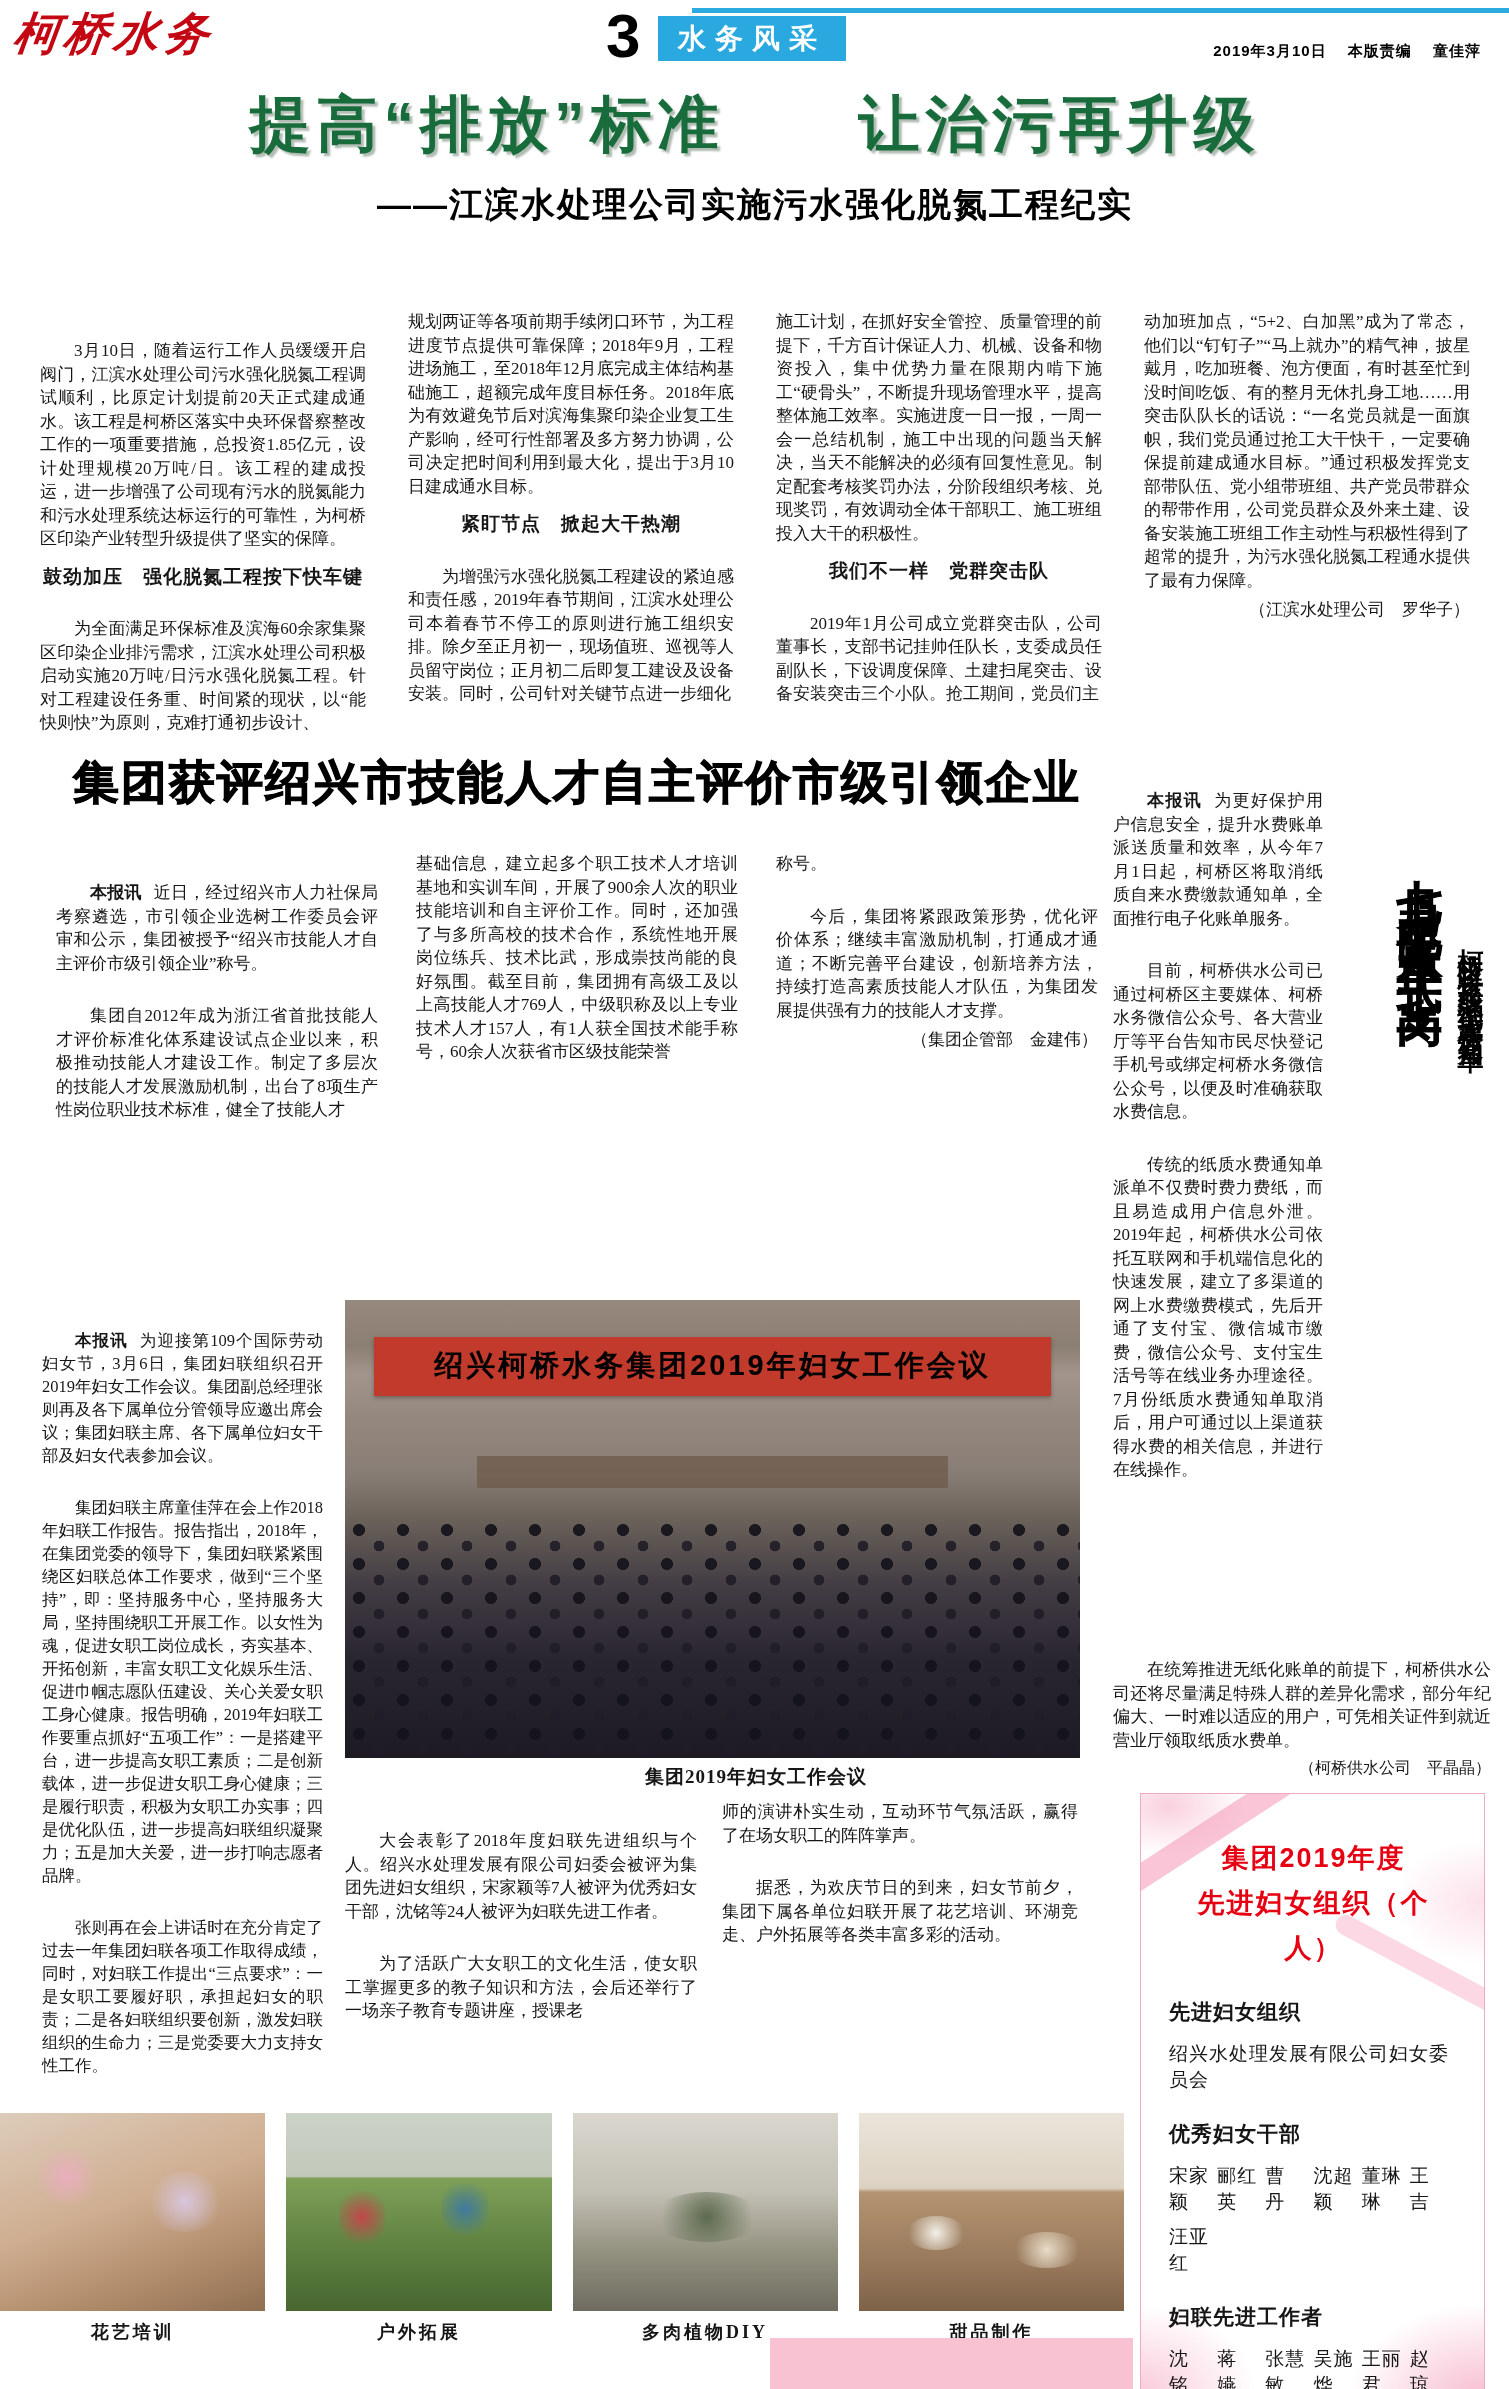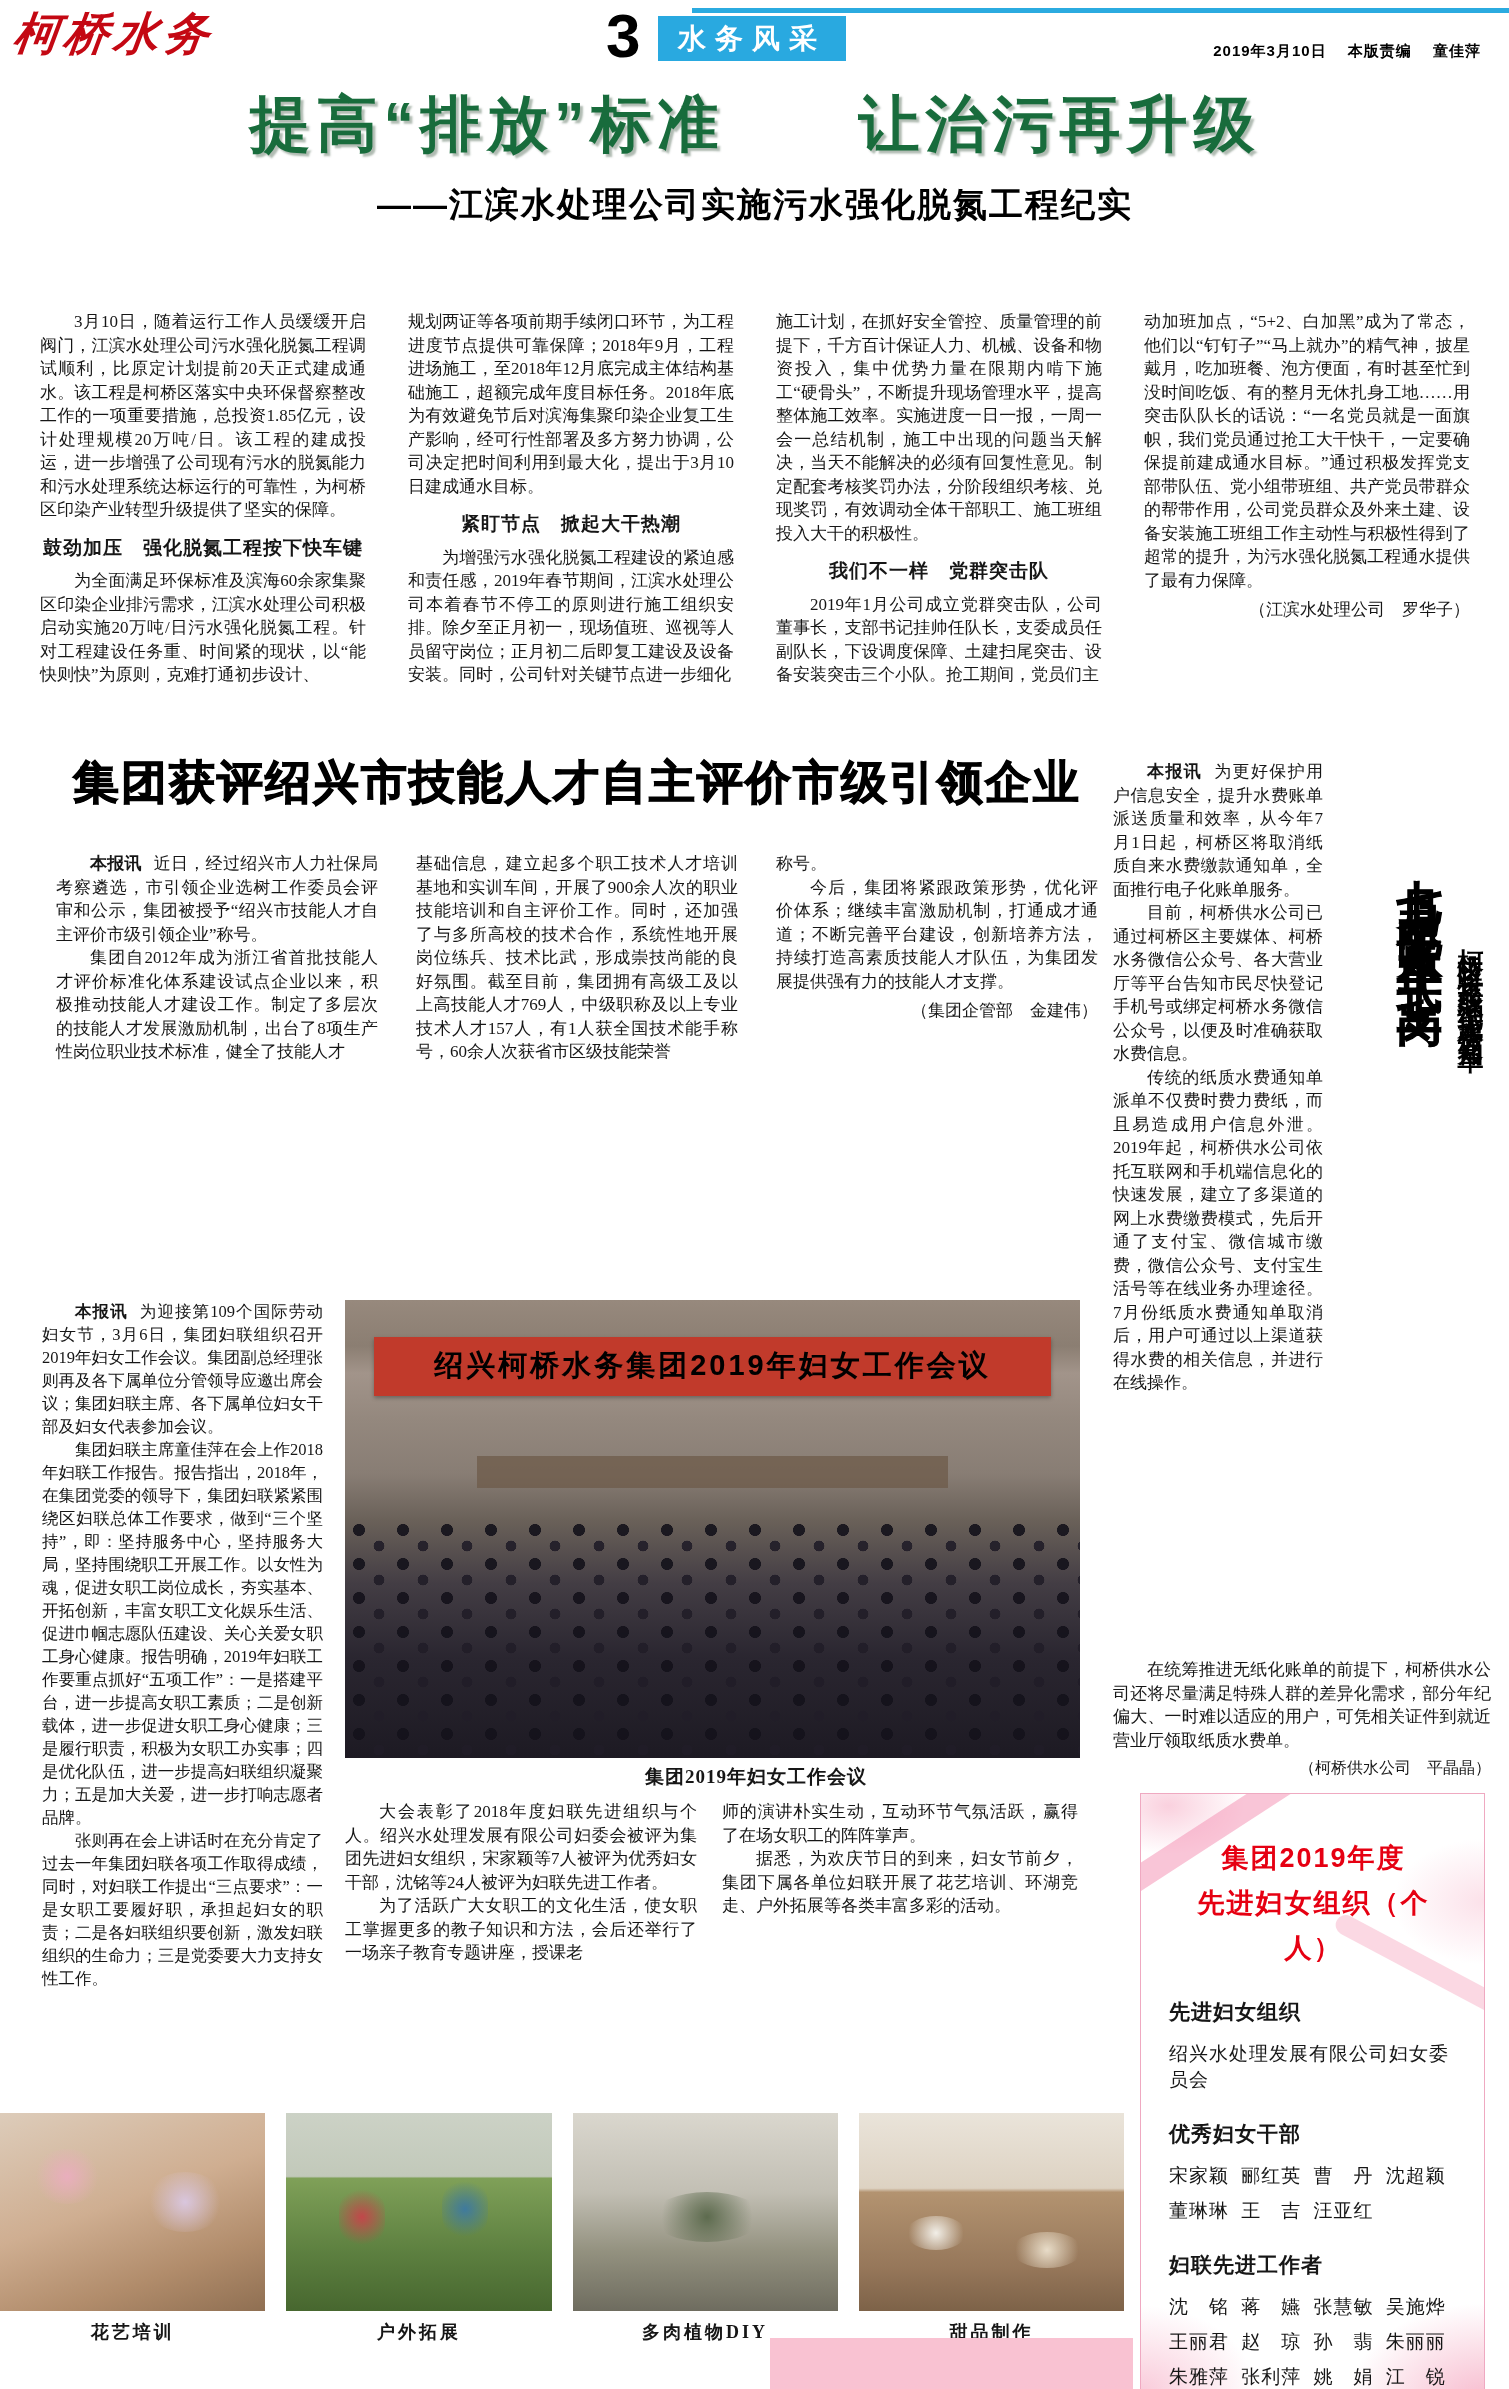--- a/index.html
+++ b/index.html
@@ -1,20 +1,20 @@
 <!DOCTYPE html>
 <html><head>
 <meta charset="utf-8">
 <style>
   html,body{margin:0;padding:0;background:#e8e8e8;}
   .page{position:relative;width:1509px;height:2389px;background:#ffffff;overflow:hidden;
         font-family:"Liberation Serif","DejaVu Serif",serif;color:#161616;margin:0 auto;}
   p{margin:0;}
   .jt{text-align:justify;}
-  .indent{text-indent:2em;}
+  .indent{text-indent:2em;margin-top:29px;}
   .lead{font-family:"Liberation Sans","DejaVu Sans",sans-serif;font-weight:bold;margin-right:12px;}
   .sig{text-align:right;margin-top:6px;}
   .subhead{font-family:"Liberation Sans","DejaVu Sans",sans-serif;font-size:19px;font-weight:bold;
            text-align:center;margin:14px 0 10px;letter-spacing:1px;}
   
   .masthead{position:absolute;left:14px;top:4px;font-size:45px;font-weight:bold;font-style:italic;
             color:#c40813;letter-spacing:5px;transform:skewX(-7deg);font-family:"DejaVu Serif",serif;}
   .top-rule{position:absolute;left:692px;top:8px;width:817px;height:5px;background:#2babe0;}
   .page-num{position:absolute;left:606px;top:0px;font-family:"Liberation Sans","DejaVu Sans",sans-serif;
             font-size:62px;font-weight:900;color:#000;}
@@ -105,21 +105,21 @@
         #ffffff;}
   .award .ribbon{position:absolute;left:-46px;top:26px;width:230px;height:24px;border-radius:12px;
       background:rgba(244,150,182,.55);transform:rotate(-33deg);}
   .award .ribbon2{position:absolute;right:-60px;top:168px;width:220px;height:20px;border-radius:10px;
       background:rgba(247,178,200,.5);transform:rotate(28deg);}
   .award-title{position:relative;text-align:center;color:#e60012;font-family:"Liberation Sans","DejaVu Sans",sans-serif;
       font-weight:900;font-size:27px;line-height:45px;letter-spacing:2px;}
   .award-sec{position:relative;font-family:"Liberation Sans","DejaVu Sans",sans-serif;font-weight:bold;
       font-size:21px;margin:27px 0 15px;letter-spacing:1px;}
   .award-org{position:relative;font-size:19px;letter-spacing:1px;}
-  .name-grid{position:relative;display:grid;grid-template-columns:repeat(4,1fr);row-gap:9px;
+  .name-grid{position:relative;display:grid;grid-template-columns:repeat(6,1fr);row-gap:9px;
       font-size:19px;letter-spacing:1px;}
   .pink-strip{position:absolute;left:770px;top:2338px;width:363px;height:51px;background:#f9c2d2;}
 </style>
 </head>
 <body>
 
 <div class="page">
 
   <div class="masthead">柯桥水务</div>
   <div class="top-rule"></div>

